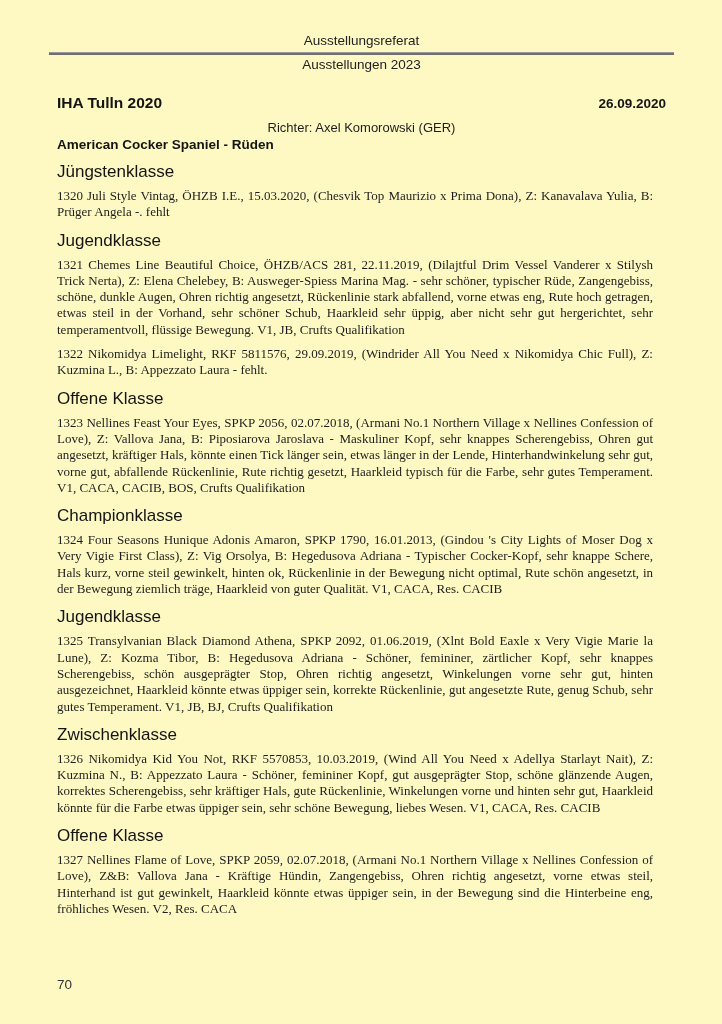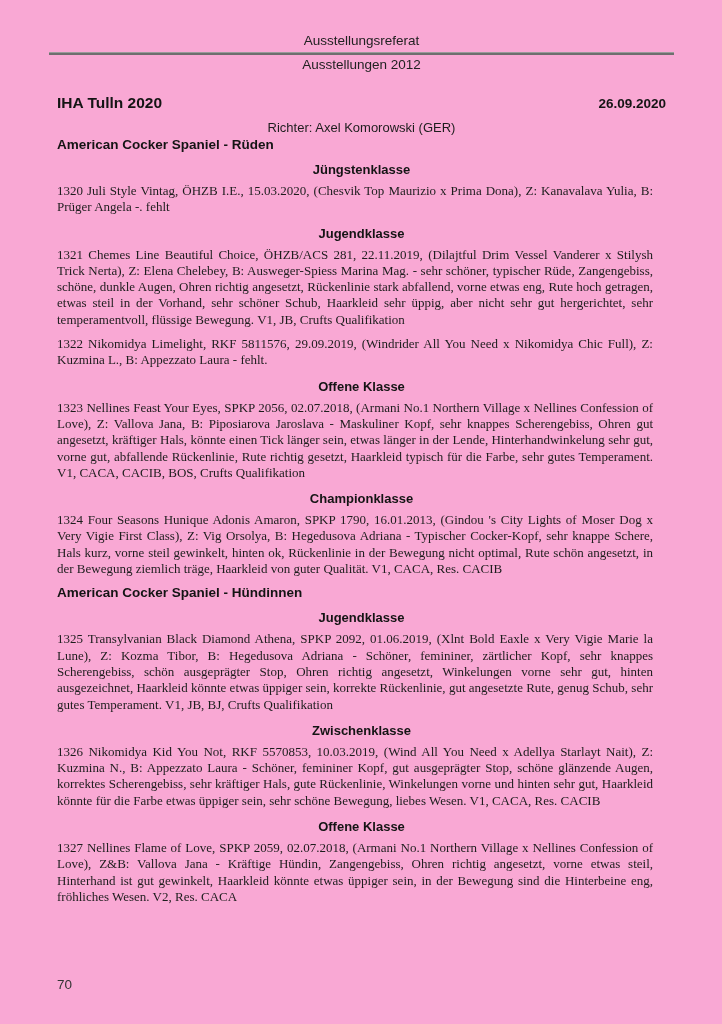--- a/index.html
+++ b/index.html
@@ -4,21 +4,21 @@
 <style>
   html, body {
     margin: 0;
     padding: 0;
     background: #ffffff;
   }
   .page {
     position: relative;
     width: 722px;
     height: 1024px;
-    background: #f9a8d4;
+    background: #fef9c3;
     font-family: "Liberation Sans", sans-serif;
     color: #1d1d1d;
     overflow: hidden;
   }
   .content {
     position: absolute;
     left: 57px;
     top: 33px;
     width: 609px;
   }
@@ -60,24 +60,23 @@
   }
   
   .breed-heading {
     margin-top: 1px;
     font-size: 13.5px;
     font-weight: bold;
     color: #141414;
   }
   .class-heading {
     margin: 10px 0 3px 0;
-    font-size: 13px;
-    font-weight: bold;
+    font-size: 17px;
+    font-weight: normal;
     color: #141414;
-    text-align: center;
   }
   .entry {
     margin: 6px 13px 8px 0;
     font-size: 13px;
     line-height: 16.3px;
     text-align: justify;
     color: #1d1d1d;
     font-family: Liberation Serif, serif;
   }
   .page-number {
@@ -90,42 +89,41 @@
 </style>
 </head>
 <body>
 
 <div class="page">
   <div class="content">
 
     <div class="running-header">
       <div class="rh-line1">Ausstellungsreferat</div>
       <div class="rh-rule"></div>
-      <div class="rh-line2">Ausstellungen 2012</div>
+      <div class="rh-line2">Ausstellungen 2023</div>
     </div>
 
     <div class="title-row">
       <span class="doc-title">IHA Tulln 2020</span>
       <span class="doc-date">26.09.2020</span>
     </div>
 
     <div class="judge">Richter: Axel Komorowski (GER)</div>
 
     <div id="sections">
         <div class="breed-heading">American Cocker Spaniel - Rüden</div>
         <div class="class-heading">Jüngstenklasse</div>
         <p class="entry">1320 Juli Style Vintag, ÖHZB I.E., 15.03.2020, (Chesvik Top Maurizio x Prima Dona), Z: Kanavalava Yulia, B: Prüger Angela -. fehlt</p>
         <div class="class-heading">Jugendklasse</div>
         <p class="entry">1321 Chemes Line Beautiful Choice, ÖHZB/ACS 281, 22.11.2019, (Dilajtful Drim Vessel Vanderer x Stilysh Trick Nerta), Z: Elena Chelebey, B: Ausweger-Spiess Marina Mag. - sehr schöner, typischer Rüde, Zangengebiss, schöne, dunkle Augen, Ohren richtig angesetzt, Rückenlinie stark abfallend, vorne etwas eng, Rute hoch getragen, etwas steil in der Vorhand, sehr schöner Schub, Haarkleid sehr üppig, aber nicht sehr gut hergerichtet, sehr temperamentvoll, flüssige Bewegung. V1, JB, Crufts Qualifikation</p>
         <p class="entry">1322 Nikomidya Limelight, RKF 5811576, 29.09.2019, (Windrider All You Need x Nikomidya Chic Full), Z: Kuzmina L., B: Appezzato Laura - fehlt.</p>
         <div class="class-heading">Offene Klasse</div>
         <p class="entry">1323 Nellines Feast Your Eyes, SPKP 2056, 02.07.2018, (Armani No.1 Northern Village x Nellines Confession of Love), Z: Vallova Jana, B: Piposiarova Jaroslava - Maskuliner Kopf, sehr knappes Scherengebiss, Ohren gut angesetzt, kräftiger Hals, könnte einen Tick länger sein, etwas länger in der Lende, Hinterhandwinkelung sehr gut, vorne gut, abfallende Rückenlinie, Rute richtig gesetzt, Haarkleid typisch für die Farbe, sehr gutes Temperament. V1, CACA, CACIB, BOS, Crufts Qualifikation</p>
         <div class="class-heading">Championklasse</div>
         <p class="entry">1324 Four Seasons Hunique Adonis Amaron, SPKP 1790, 16.01.2013, (Gindou 's City Lights of Moser Dog x Very Vigie First Class), Z: Vig Orsolya, B: Hegedusova Adriana - Typischer Cocker-Kopf, sehr knappe Schere, Hals kurz, vorne steil gewinkelt, hinten ok, Rückenlinie in der Bewegung nicht optimal, Rute schön angesetzt, in der Bewegung ziemlich träge, Haarkleid von guter Qualität. V1, CACA, Res. CACIB</p>
-        <div class="breed-heading">American Cocker Spaniel - Hündinnen</div>
         <div class="class-heading">Jugendklasse</div>
         <p class="entry">1325 Transylvanian Black Diamond Athena, SPKP 2092, 01.06.2019, (Xlnt Bold Eaxle x Very Vigie Marie la Lune), Z: Kozma Tibor, B: Hegedusova Adriana - Schöner, femininer, zärtlicher Kopf, sehr knappes Scherengebiss, schön ausgeprägter Stop, Ohren richtig angesetzt, Winkelungen vorne sehr gut, hinten ausgezeichnet, Haarkleid könnte etwas üppiger sein, korrekte Rückenlinie, gut angesetzte Rute, genug Schub, sehr gutes Temperament. V1, JB, BJ, Crufts Qualifikation</p>
         <div class="class-heading">Zwischenklasse</div>
         <p class="entry">1326 Nikomidya Kid You Not, RKF 5570853, 10.03.2019, (Wind All You Need x Adellya Starlayt Nait), Z: Kuzmina N., B: Appezzato Laura - Schöner, femininer Kopf, gut ausgeprägter Stop, schöne glänzende Augen, korrektes Scherengebiss, sehr kräftiger Hals, gute Rückenlinie, Winkelungen vorne und hinten sehr gut, Haarkleid könnte für die Farbe etwas üppiger sein, sehr schöne Bewegung, liebes Wesen. V1, CACA, Res. CACIB</p>
         <div class="class-heading">Offene Klasse</div>
         <p class="entry">1327 Nellines Flame of Love, SPKP 2059, 02.07.2018, (Armani No.1 Northern Village x Nellines Confession of Love), Z&amp;B: Vallova Jana - Kräftige Hündin, Zangengebiss, Ohren richtig angesetzt, vorne etwas steil, Hinterhand ist gut gewinkelt, Haarkleid könnte etwas üppiger sein, in der Bewegung sind die Hinterbeine eng, fröhliches Wesen. V2, Res. CACA</p>
       </div>
 
   </div>
 

